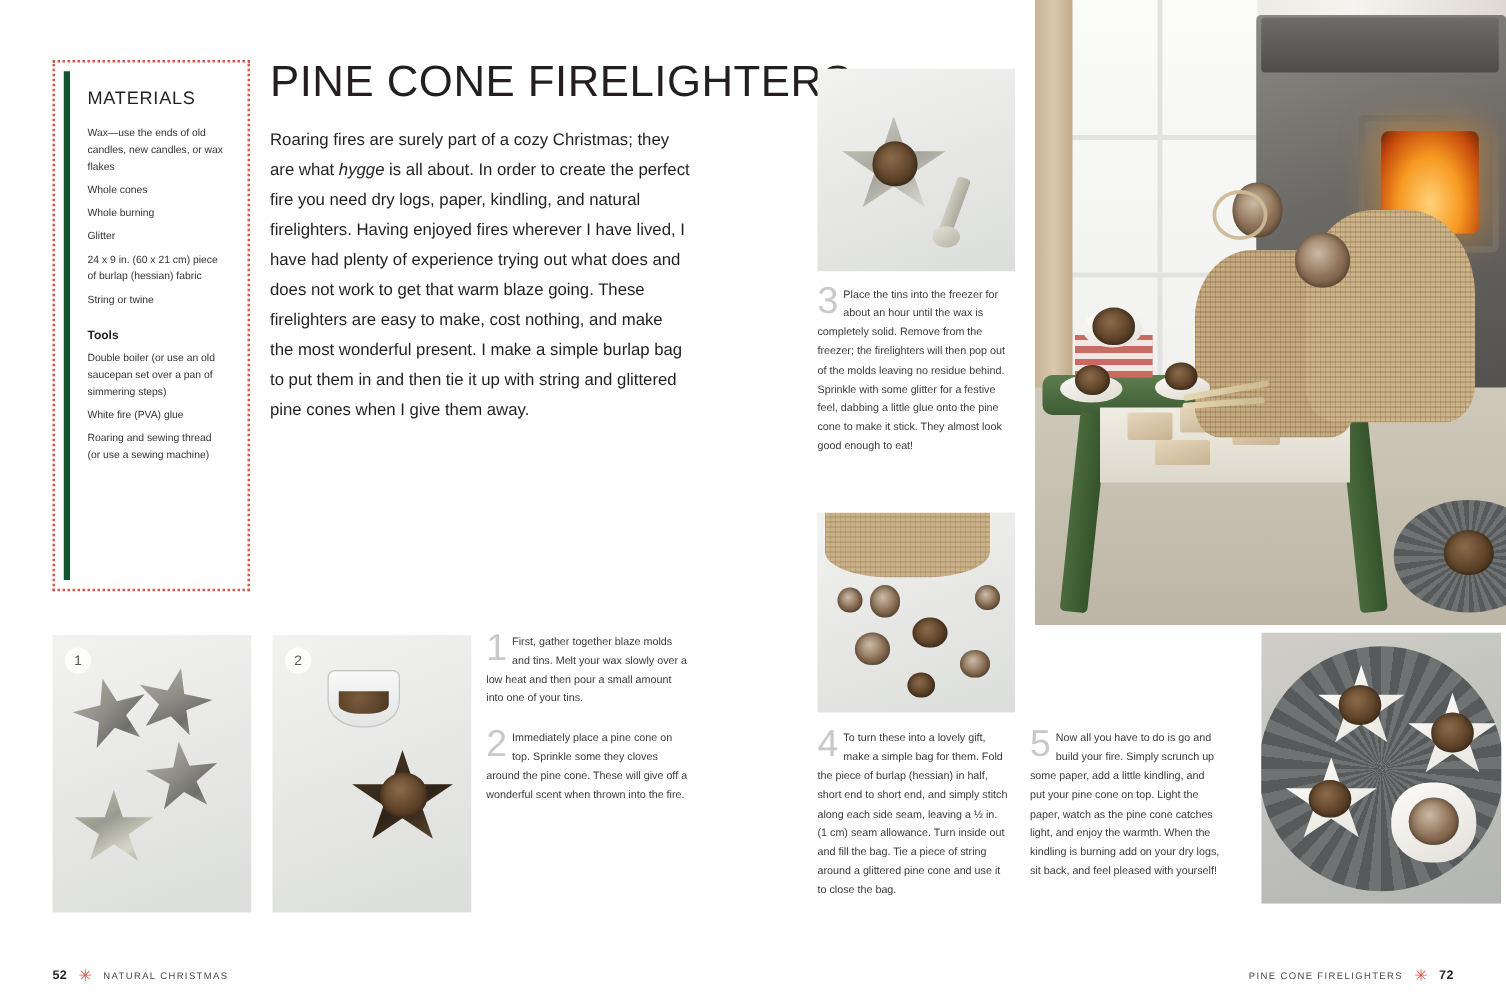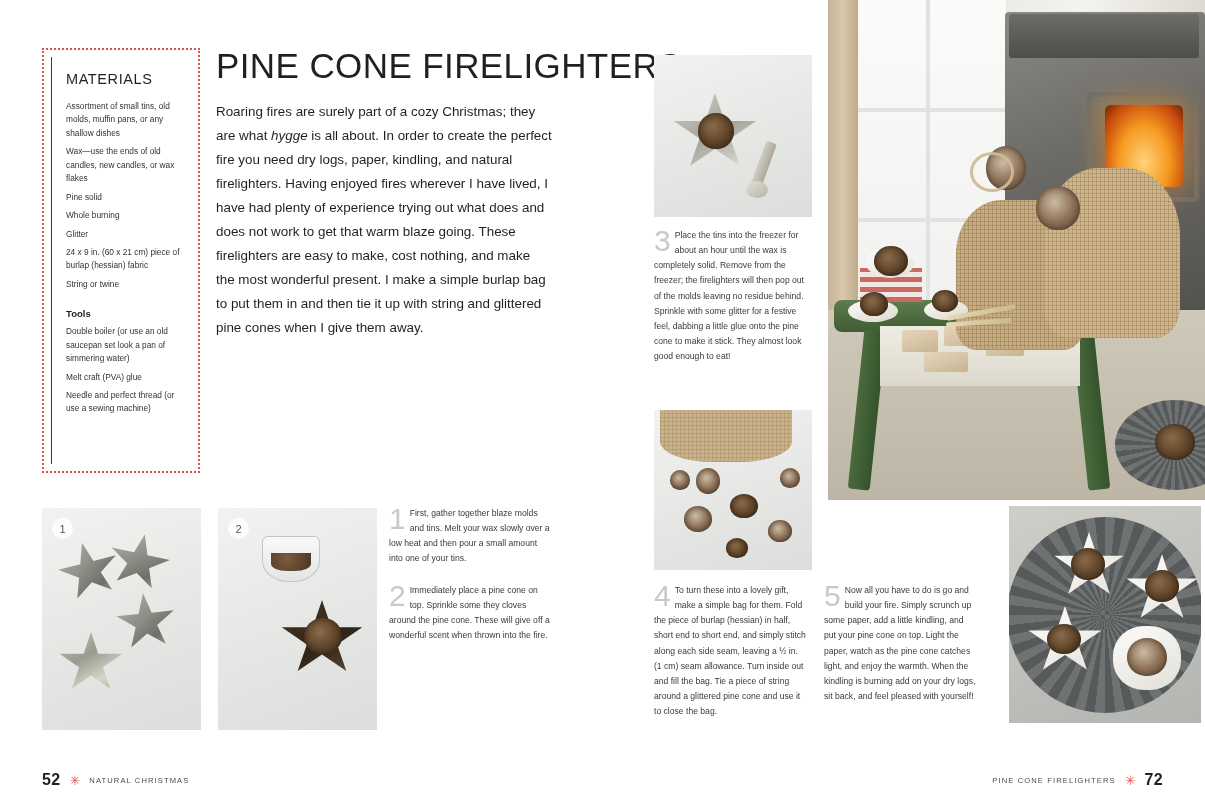--- a/index.html
+++ b/index.html
@@ -18,21 +18,21 @@
 
   
   .materials-box{
     position:absolute;left:42px;top:48px;width:158px;height:425px;
     border:2px dotted #d9544e;
     box-sizing:border-box;
     background:#fff;
   }
   .materials-inner{
     position:absolute;left:7px;top:7px;right:7px;bottom:7px;
-    border-left:1px solid #14532d;
+    border-left:5px solid #14532d;
     box-sizing:border-box;
     padding:14px 10px 0 14px;
   }
   .materials-title{
     font-size:14.5px;letter-spacing:.6px;color:#231f20;
     margin:0 0 13px 0;font-weight:400;
   }
   .mat-list{list-style:none;margin:0;padding:0;}
   .mat-list li{
     font-size:8.3px;line-height:1.62;color:#333;margin-bottom:5px;
@@ -90,21 +90,21 @@
   }
   .photo-inset{
     position:absolute;left:1005px;top:502px;width:200px;height:225px;
     border:4px solid #fff;box-sizing:border-box;overflow:hidden;
   }
 
   
   .footer{position:absolute;bottom:0;height:40px;display:flex;align-items:center;}
   .footer-left{left:42px;width:340px;}
   .footer-right{right:42px;width:340px;justify-content:flex-end;}
-  .folio{font-size:16px;font-weight:700;color:#231f20;letter-spacing:.3px;}
+  .folio{font-size:10px;font-weight:700;color:#231f20;letter-spacing:.3px;}
   .runhead{font-size:7.6px;letter-spacing:1.1px;color:#4a4a4a;}
   .snowflake{
     display:inline-block;font-size:13px;line-height:1;color:#e2574c;
     margin:0 9px;
   }
 
   
   .bg-studio{background:linear-gradient(160deg,#f2f2f0 0%,#e6e7e5 55%,#dcdedb 100%);}
   .star{
     position:absolute;
@@ -160,33 +160,32 @@
 <body>
 
 <div class="spread">
 
   <div class="page-left">
 
     <div class="materials-box">
       <div class="materials-inner">
         <h2 class="materials-title">MATERIALS</h2>
         <ul class="mat-list">
-          <li>Assortment of small tins, old molds, muffin pans, or any shallow dishes</li>
           <li>Wax—use the ends of old candles, new candles, or wax flakes</li>
-          <li>Pine solid</li>
+          <li>Whole cones</li>
           <li>Whole burning</li>
           <li>Glitter</li>
           <li>24 x 9 in. (60 x 21 cm) piece of burlap (hessian) fabric</li>
           <li>String or twine</li>
         </ul>
         <h3 class="tools-title">Tools</h3>
         <ul class="mat-list">
-          <li>Double boiler (or use an old saucepan set look a pan of simmering water)</li>
-          <li>Melt craft (PVA) glue</li>
-          <li>Needle and perfect thread (or use a sewing machine)</li>
+          <li>Double boiler (or use an old saucepan set over a pan of simmering steps)</li>
+          <li>White fire (PVA) glue</li>
+          <li>Roaring and sewing thread (or use a sewing machine)</li>
         </ul>
       </div>
     </div>
 
     <h1 class="article-title">PINE CONE FIRELIGHTERS</h1>
 
     <div class="body-col">
       <p><span>Roaring fires are surely part of a cozy Christmas; they are what </span><em>hygge</em><span> is all about. In order to create the perfect fire you need dry logs, paper, kindling, and natural firelighters. Having enjoyed fires wherever I have lived, I have had plenty of experience trying out what does and does not work to get that warm blaze going. These firelighters are easy to make, cost nothing, and make the most wonderful present. I make a simple burlap bag to put them in and then tie it up with string and glittered pine cones when I give them away.</span></p>
     </div>
 

